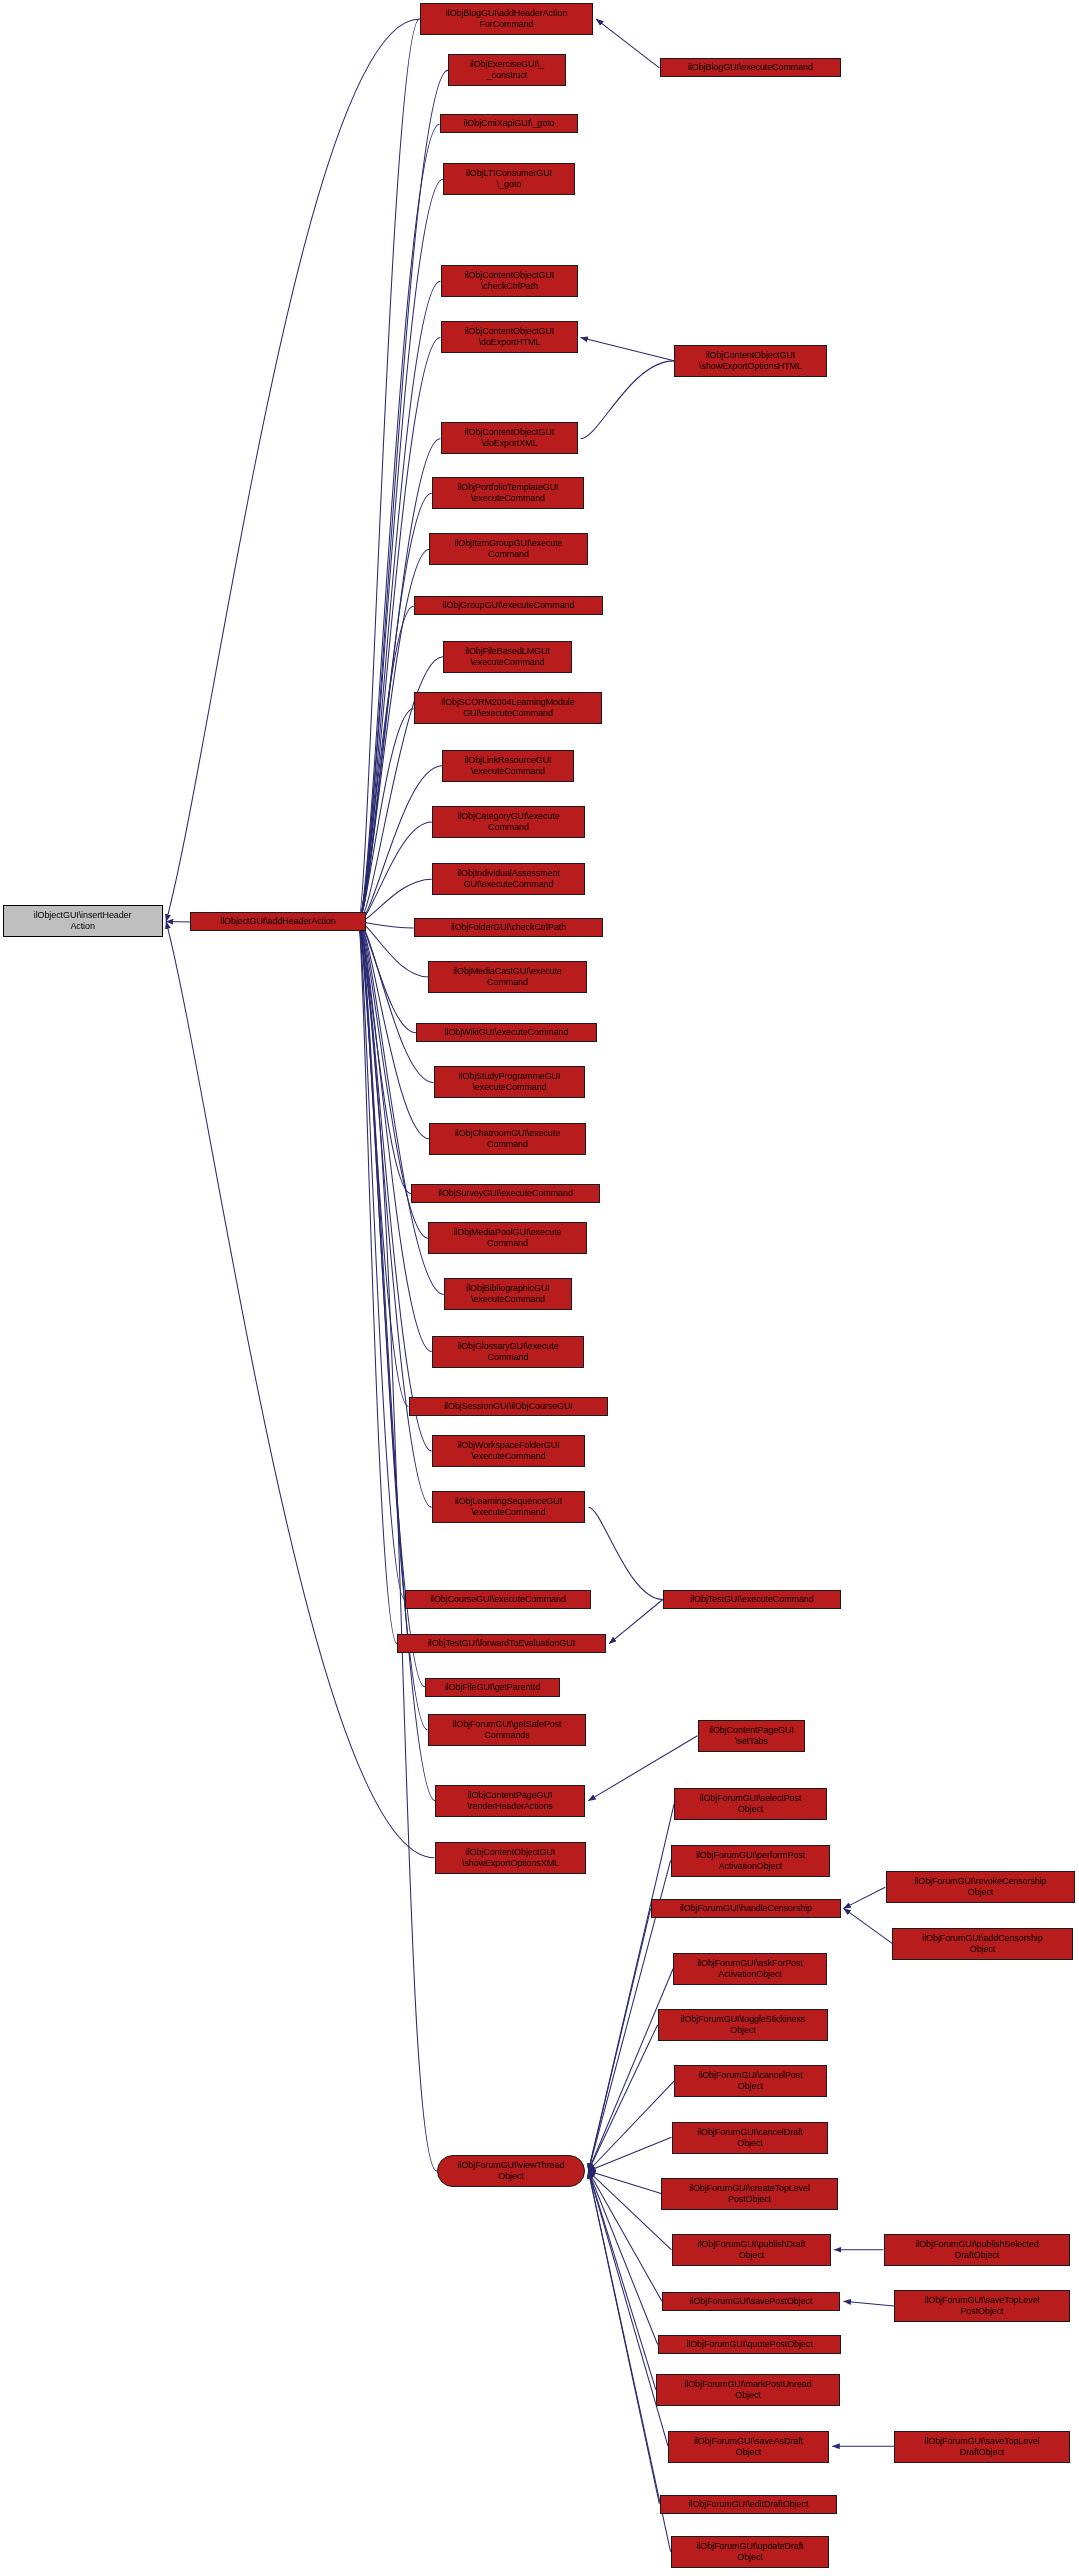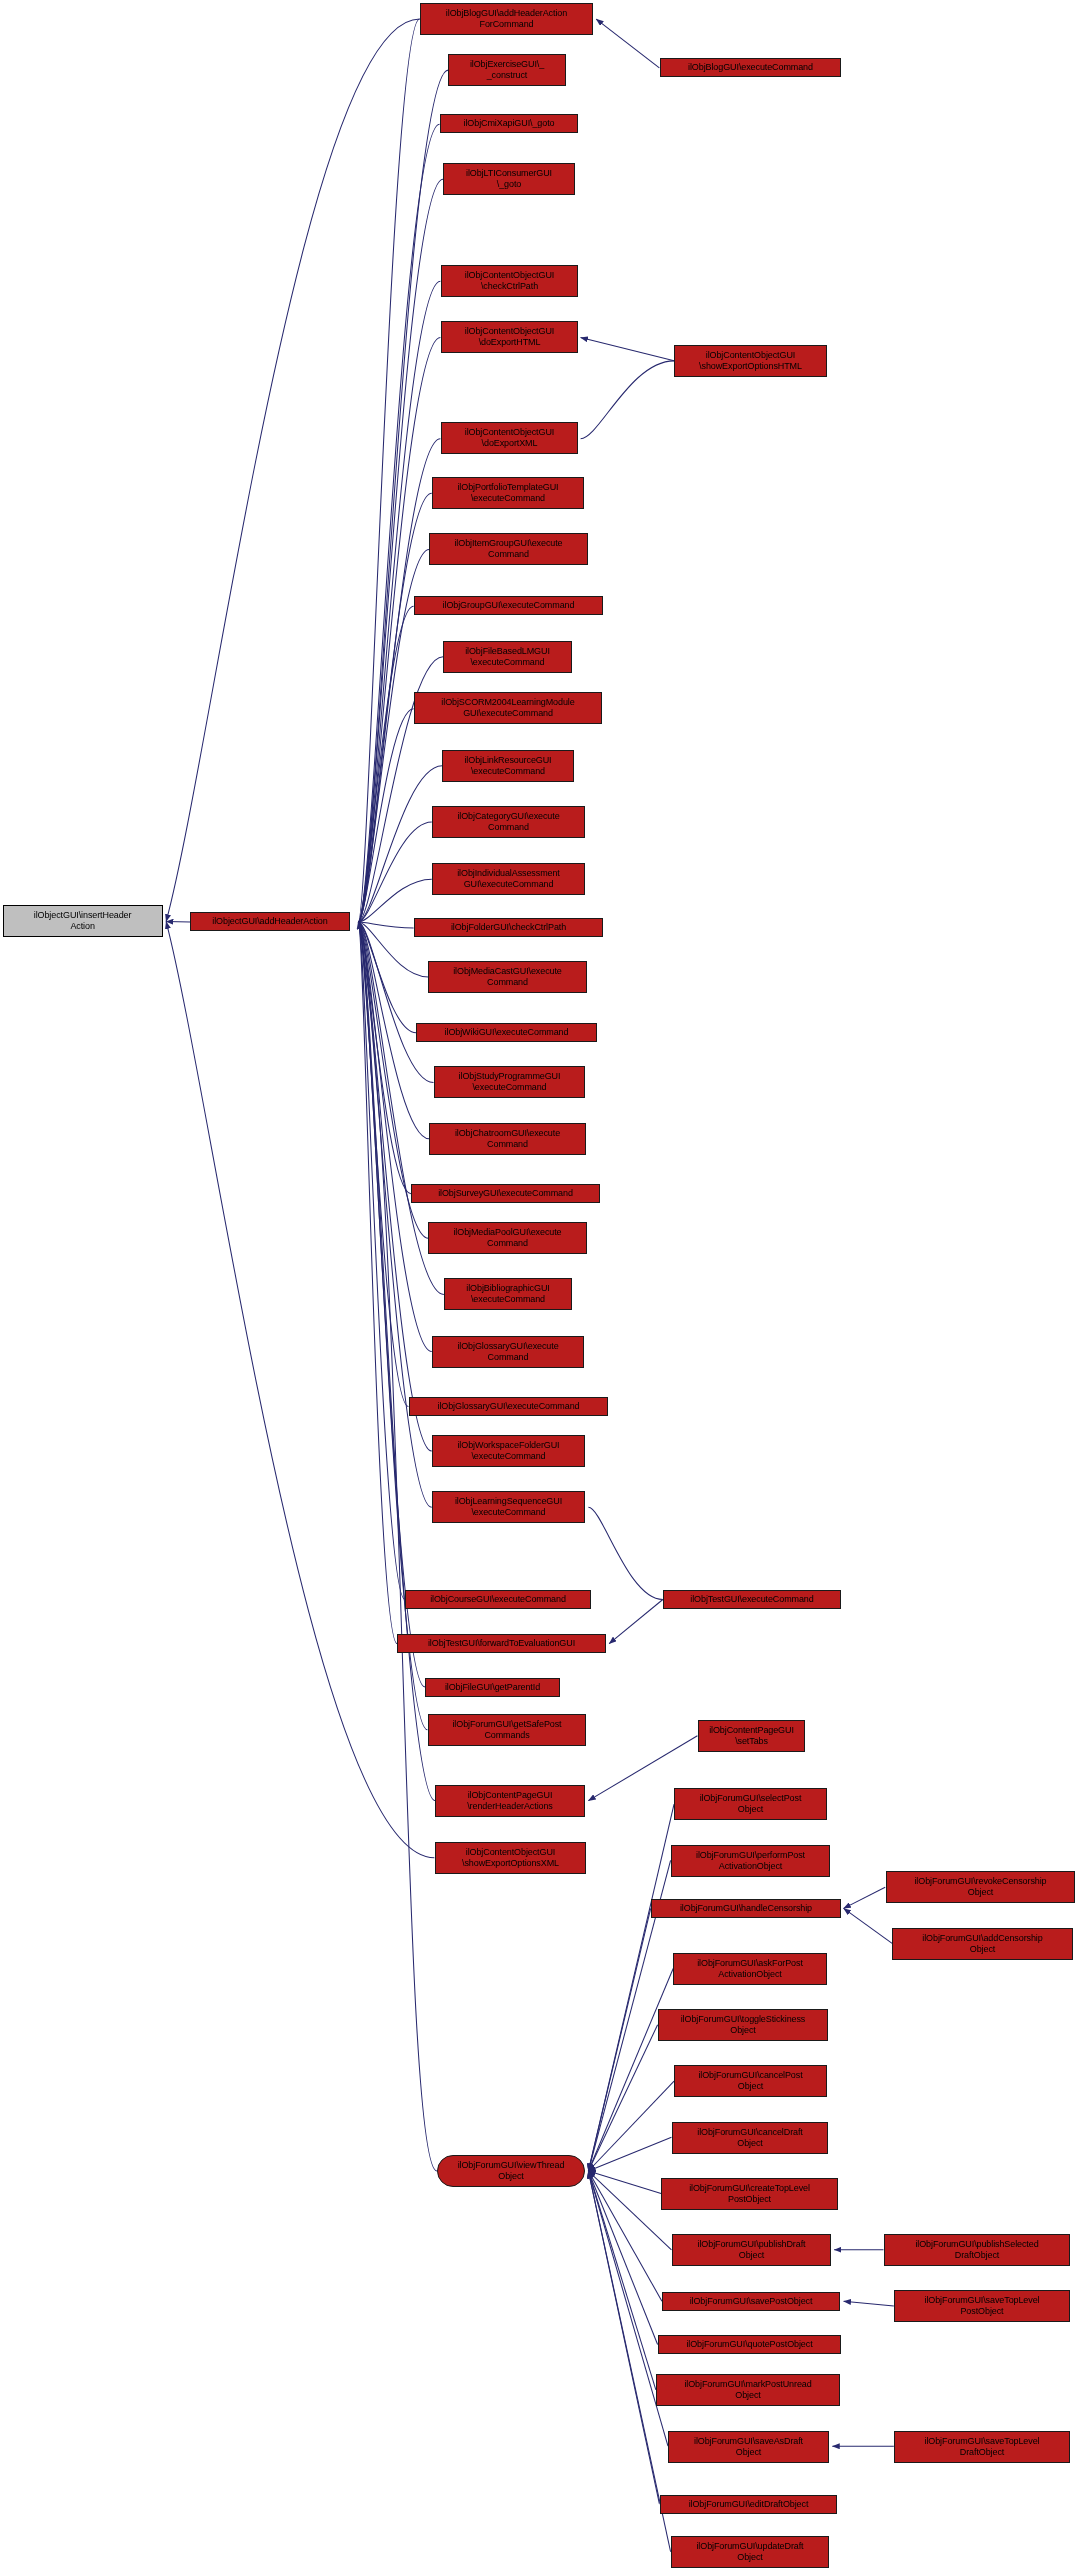--- a/index.html
+++ b/index.html
@@ -117,21 +117,21 @@
         <path d="M1023,2180.5 L975,2205" marker-end="url(#ah)"></path>
         <path d="M1031,2245.5 L975,2205" marker-end="url(#ah)"></path>
         <path d="M1021,2599.5 L964,2599.5" marker-end="url(#ah)"></path>
         <path d="M1033,2664.5 L975,2659" marker-end="url(#ah)"></path>
         <path d="M1033,2826.5 L962,2826.5" marker-end="url(#ah)"></path>
       </g>
   </svg>
   <div id="nodes">
       <div class="node root" style="left: 2.6px; top: 905px; width: 160px; height: 32px;">ilObjectGUI\insertHeader
 Action</div>
-      <div class="node" style="left: 190px; top: 912px; width: 160px; height: 19px;">ilObjectGUI\addHeaderAction</div>
+      <div class="node" style="left: 190px; top: 912px; width: 176px; height: 19px;">ilObjectGUI\addHeaderAction</div>
       <div class="node" style="left: 420px; top: 2.6px; width: 173px; height: 32px;">ilObjBlogGUI\addHeaderAction
 ForCommand</div>
       <div class="node" style="left: 448px; top: 54px; width: 118px; height: 32px;">ilObjExerciseGUI\_
 _construct</div>
       <div class="node" style="left: 440px; top: 114px; width: 138px; height: 19px;">ilObjCmiXapiGUI\_goto</div>
       <div class="node" style="left: 443px; top: 163px; width: 132px; height: 32px;">ilObjLTIConsumerGUI
 \_goto</div>
       <div class="node" style="left: 441px; top: 265px; width: 137px; height: 32px;">ilObjContentObjectGUI
 \checkCtrlPath</div>
       <div class="node" style="left: 441px; top: 321px; width: 137px; height: 32px;">ilObjContentObjectGUI
@@ -161,21 +161,21 @@
 \executeCommand</div>
       <div class="node" style="left: 429px; top: 1123px; width: 157px; height: 32px;">ilObjChatroomGUI\execute
 Command</div>
       <div class="node" style="left: 411px; top: 1184px; width: 189px; height: 19px;">ilObjSurveyGUI\executeCommand</div>
       <div class="node" style="left: 428px; top: 1222px; width: 159px; height: 32px;">ilObjMediaPoolGUI\execute
 Command</div>
       <div class="node" style="left: 444px; top: 1278px; width: 128px; height: 32px;">ilObjBibliographicGUI
 \executeCommand</div>
       <div class="node" style="left: 432px; top: 1336px; width: 152px; height: 32px;">ilObjGlossaryGUI\execute
 Command</div>
-      <div class="node" style="left: 409px; top: 1397px; width: 199px; height: 19px;">ilObjGlossaryGUI\executeCommand</div>
+      <div class="node" style="left: 409px; top: 1397px; width: 199px; height: 19px;">ilObjSessionGUI\ilObjCourseGUI</div>
       <div class="node" style="left: 432px; top: 1435px; width: 153px; height: 32px;">ilObjWorkspaceFolderGUI
 \executeCommand</div>
       <div class="node" style="left: 432px; top: 1491px; width: 153px; height: 32px;">ilObjLearningSequenceGUI
 \executeCommand</div>
       <div class="node" style="left: 405px; top: 1590px; width: 186px; height: 19px;">ilObjCourseGUI\executeCommand</div>
       <div class="node" style="left: 397px; top: 1634px; width: 209px; height: 19px;">ilObjTestGUI\forwardToEvaluationGUI</div>
       <div class="node" style="left: 425px; top: 1678px; width: 135px; height: 19px;">ilObjFileGUI\getParentId</div>
       <div class="node" style="left: 428px; top: 1714px; width: 158px; height: 32px;">ilObjForumGUI\getSafePost
 Commands</div>
       <div class="node" style="left: 435px; top: 1785px; width: 150px; height: 32px;">ilObjContentPageGUI

